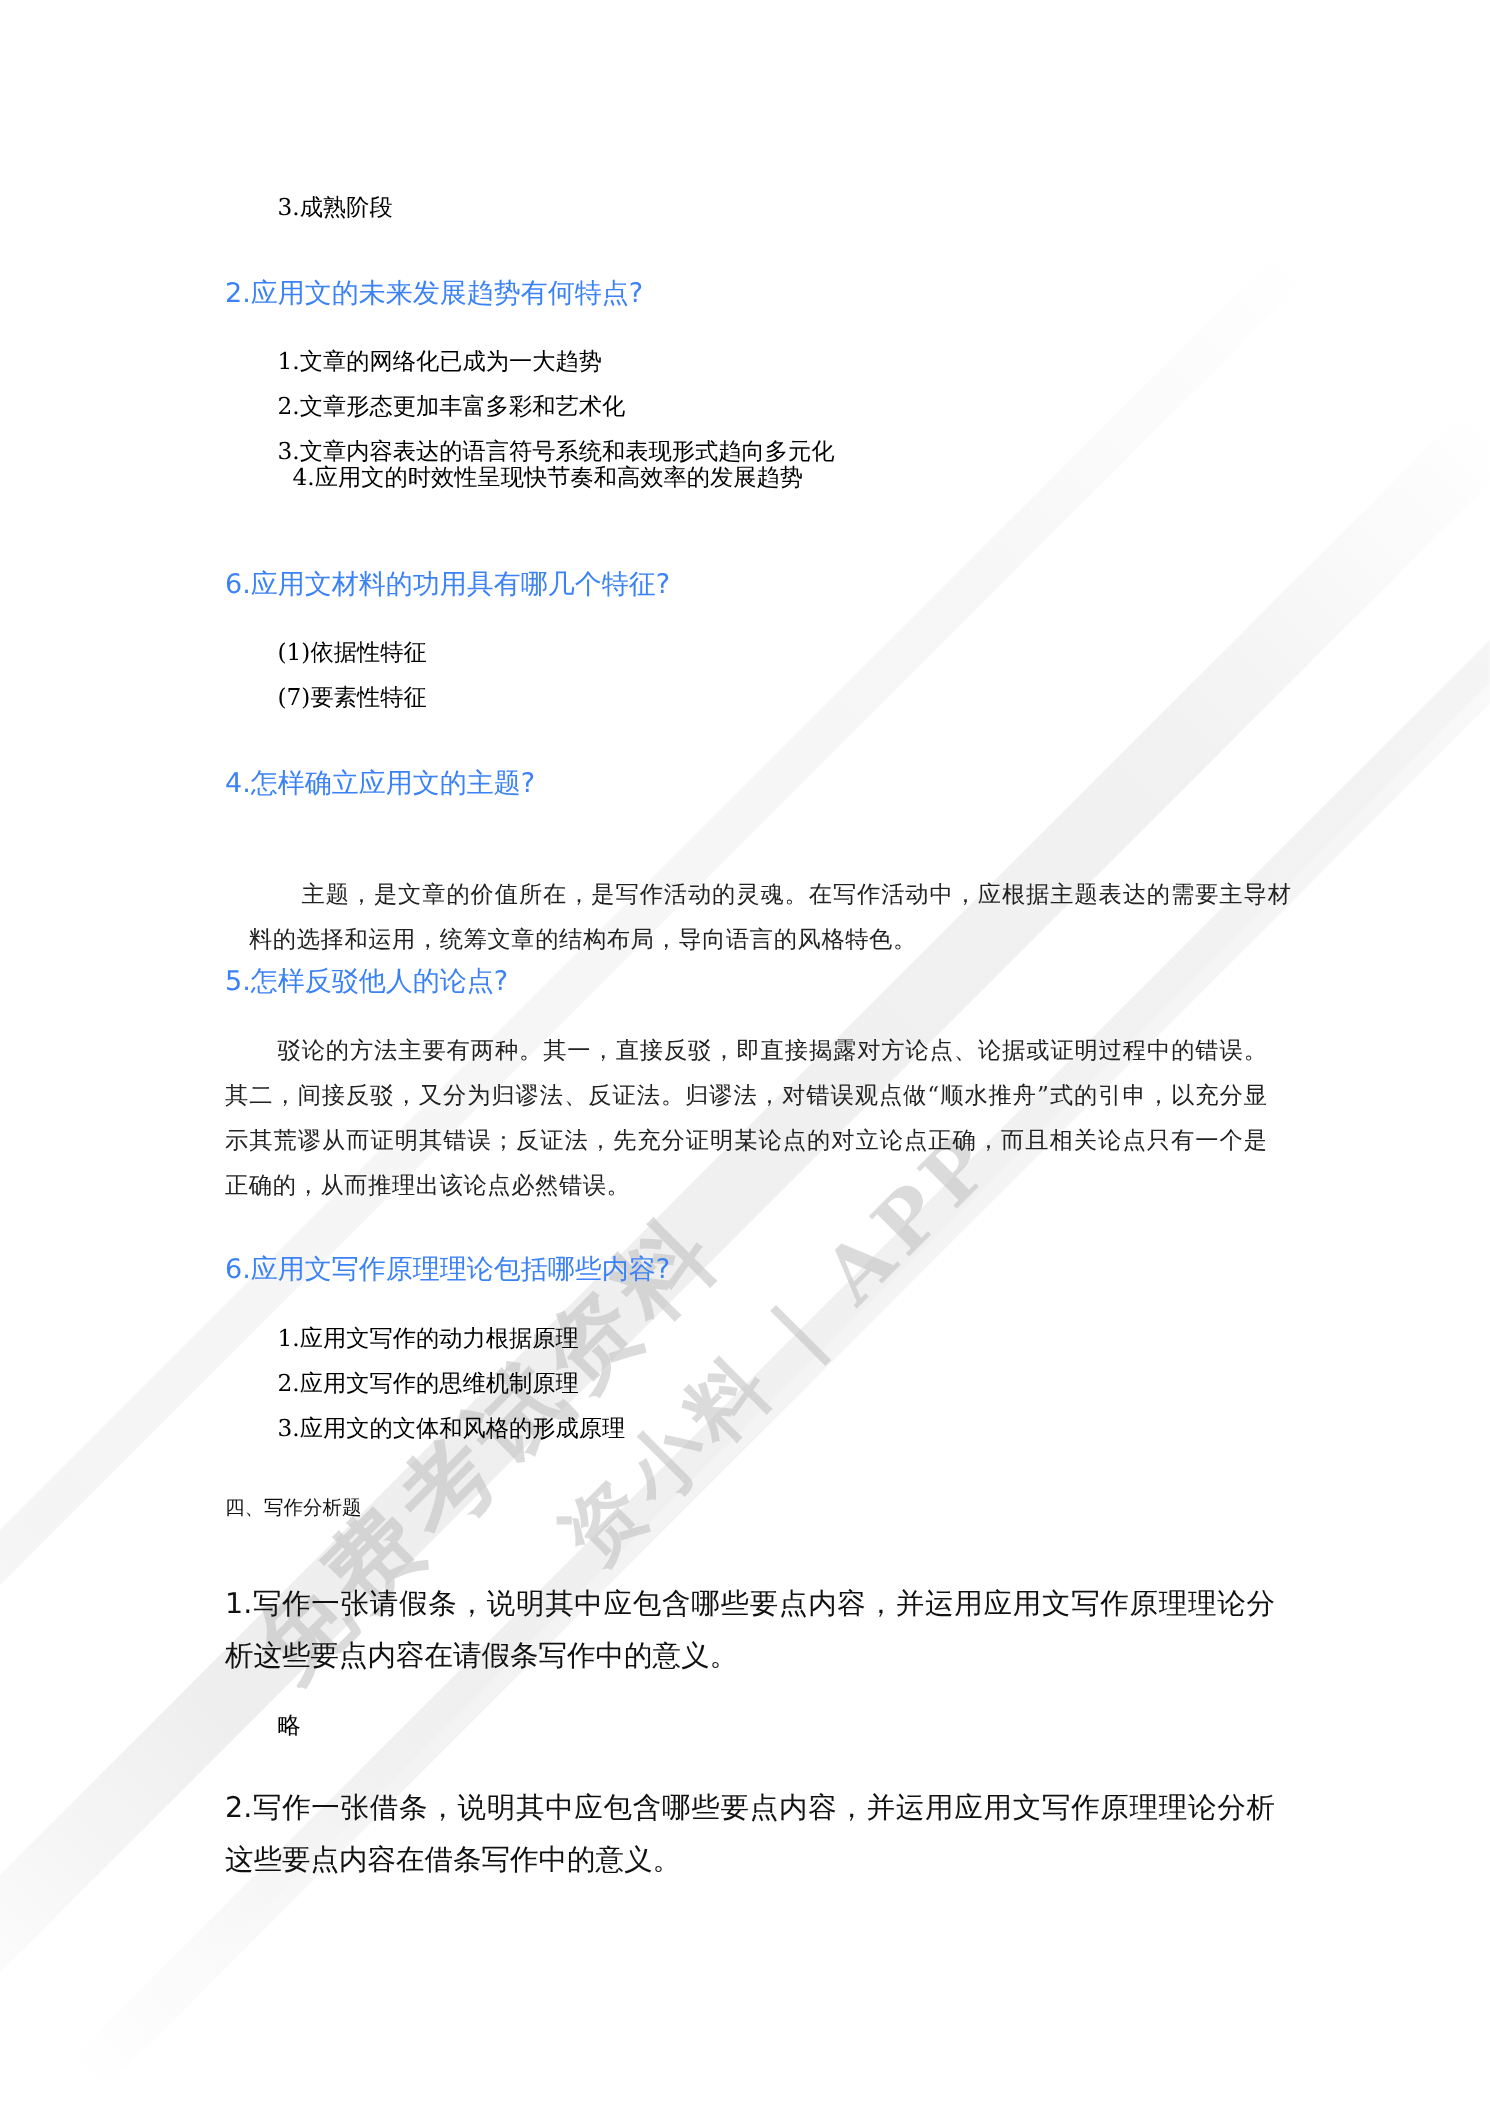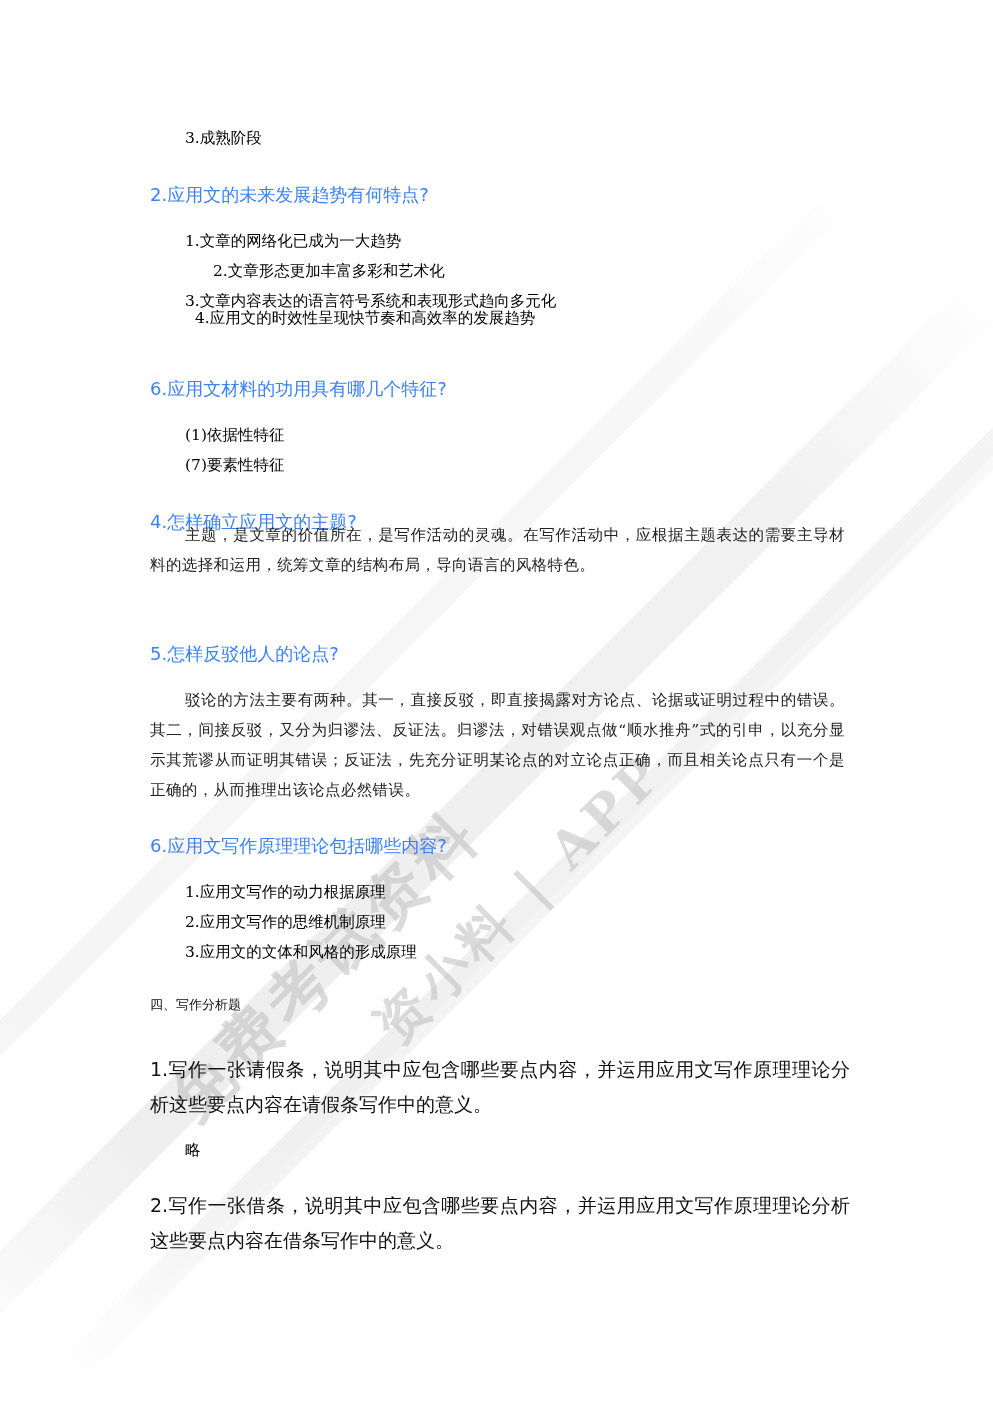--- a/index.html
+++ b/index.html
@@ -98,30 +98,30 @@
   <div class="wm-text" style="left:150px; top:1080px; font-size:62px;">免费考试资料</div>
   <div class="wm-text" style="left:360px; top:1010px; font-size:52px;">资小料 | APP</div>
 </div>
 
 <div class="page">
 
   <div class="abs item" style="top:128px;">3.成熟阶段</div>
 
   <div class="abs q" style="top:183px;">2.应用文的未来发展趋势有何特点?</div>
   <div class="abs item" style="top:231px;">1.文章的网络化已成为一大趋势</div>
-  <div class="abs item" style="top:261px;margin-left:28px;">2.文章形态更加丰富多彩和艺术化</div>
+  <div class="abs item" style="top:261px;">2.文章形态更加丰富多彩和艺术化</div>
   <div class="abs item" style="top:291px;">3.文章内容表达的语言符号系统和表现形式趋向多元化</div>
   <div class="abs item" style="top:308px;margin-left:10px;">4.应用文的时效性呈现快节奏和高效率的发展趋势</div>
 
   <div class="abs q" style="top:377px;">6.应用文材料的功用具有哪几个特征?</div>
   <div class="abs item" style="top:425px;">(1)依据性特征</div>
   <div class="abs item" style="top:455px;">(7)要素性特征</div>
 
   <div class="abs q" style="top:510px;">4.怎样确立应用文的主题?</div>
-  <div class="para" style="top:520px;">主题，是文章的价值所在，是写作活动的灵魂。在写作活动中，应根据主题表达的需要主导材料的选择和运用，统筹文章的结构布局，导向语言的风格特色。</div>
+  <div class="para" style="top:581px;margin-left:16px;">主题，是文章的价值所在，是写作活动的灵魂。在写作活动中，应根据主题表达的需要主导材料的选择和运用，统筹文章的结构布局，导向语言的风格特色。</div>
 
   <div class="abs q" style="top:642px;">5.怎样反驳他人的论点?</div>
   <div class="para" style="top:685px;">驳论的方法主要有两种。其一，直接反驳，即直接揭露对方论点、论据或证明过程中的错误。其二，间接反驳，又分为归谬法、反证法。归谬法，对错误观点做“顺水推舟”式的引申，以充分显示其荒谬从而证明其错误；反证法，先充分证明某论点的对立论点正确，而且相关论点只有一个是正确的，从而推理出该论点必然错误。</div>
 
   <div class="abs q" style="top:834px;">6.应用文写作原理理论包括哪些内容?</div>
   <div class="abs item" style="top:882px;">1.应用文写作的动力根据原理</div>
   <div class="abs item" style="top:912px;">2.应用文写作的思维机制原理</div>
   <div class="abs item" style="top:942px;">3.应用文的文体和风格的形成原理</div>
 
   <div class="abs section" style="top:996px;">四、写作分析题</div>

